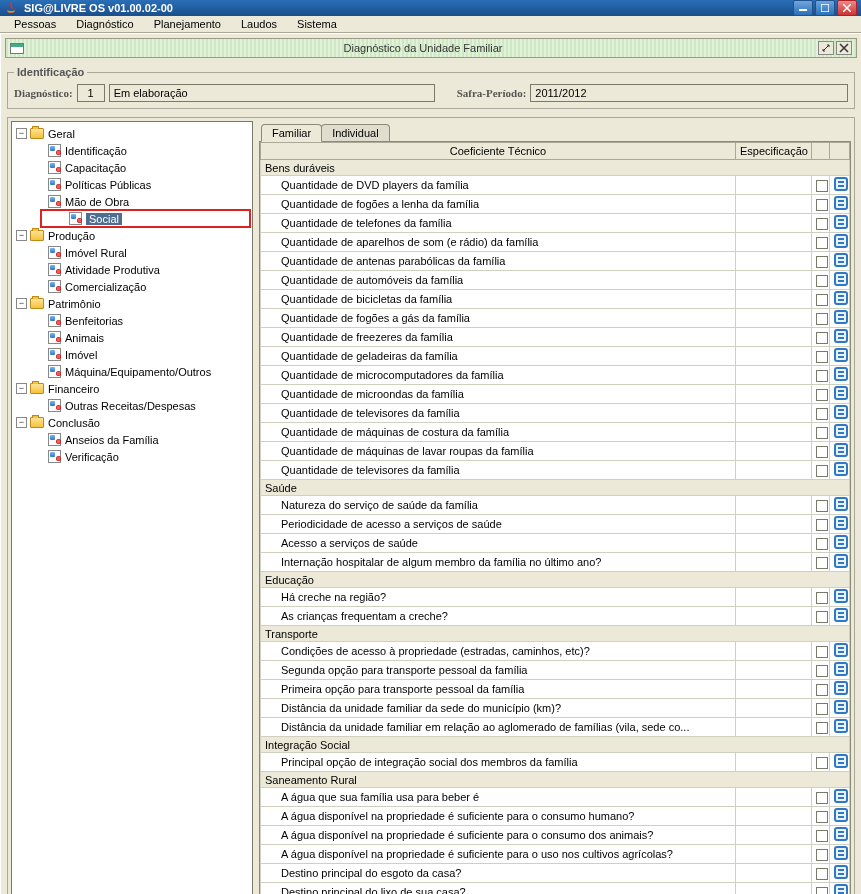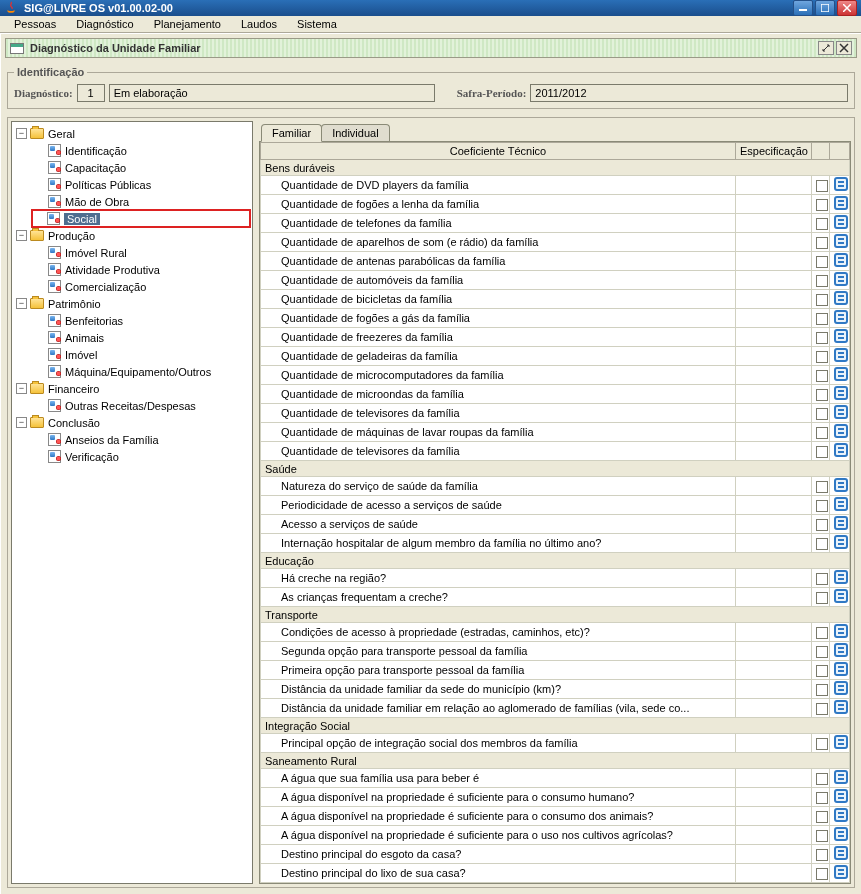--- a/index.html
+++ b/index.html
@@ -46,21 +46,21 @@
     border:1px solid #9a9a87;
     padding:0 4px;
   }
   .iframe-header .frame-icon {
     width:14px; height:11px; border:1px solid #777; background:#fff;
     position:relative; margin-right:6px;
   }
   .iframe-header .frame-icon::before {
     content:""; position:absolute; top:0; left:0; right:0; height:3px; background:#4a8;
   }
-  .iframe-header .frame-title { flex:1; font-weight:bold; color:#333; }
+  .iframe-header .frame-title { flex:1; font-weight:normal; color:#333;text-align:center; }
   .iframe-header .iframe-btn {
     width:16px; height:14px; margin-left:2px;
     border:1px solid #888; background:#ece9d8;
     display:flex; align-items:center; justify-content:center;
     font-size:10px; cursor:default;
   }
 
   
   .form-area { margin:0 6px; }
   fieldset.group {
@@ -119,21 +119,21 @@
     border-radius:1px; background:linear-gradient(#7ab6f0,#2f78c4);
   }
   .docicon::after{
     content:""; position:absolute; bottom:1px; left:7px; width:5px; height:5px;
     border-radius:50%; background:radial-gradient(circle,#f55 40%,#a00 70%);
   }
   .tnode-label { }
   .tnode-selected .tnode-label {
     background:#4f6d8f; color:#fff; padding:0 3px;
   }
-  .tnode-highlight { outline:2px solid #d22; outline-offset:-1px; padding:0 1px; }
+  .tnode-highlight { outline:2px solid #d22; outline-offset:-1px; padding:0 14px;margin-left:9px; }
 
   
   .tabset { display:flex; align-items:flex-end; height:20px; margin-left:2px; }
   .tab {
     border:1px solid #8a8a77; border-bottom:none;
     background:#ece9d8; padding:2px 10px; margin-right:-1px;
     border-top-left-radius:4px; border-top-right-radius:4px;
     cursor:default;
   }
   .tab.active { background:#ece9d8; position:relative; z-index:2; border-bottom:1px solid #ece9d8; margin-bottom:-1px; }
@@ -503,20 +503,26 @@
                     <td style="text-align: center;"><span class="cb"></span></td>
                     <td style="text-align: center;"><span class="action-icon"></span></td>
                   </tr>
                   <tr class="datarow">
                     <td>Quantidade de televisores da família</td>
                     <td></td>
                     <td style="text-align: center;"><span class="cb"></span></td>
                     <td style="text-align: center;"><span class="action-icon"></span></td>
                   </tr>
                   <tr class="datarow">
+                    <td>Quantidade de máquinas de costura da família</td>
+                    <td></td>
+                    <td style="text-align: center;"><span class="cb"></span></td>
+                    <td style="text-align: center;"><span class="action-icon"></span></td>
+                  </tr>
+                  <tr class="datarow">
                     <td>Quantidade de máquinas de lavar roupas da família</td>
                     <td></td>
                     <td style="text-align: center;"><span class="cb"></span></td>
                     <td style="text-align: center;"><span class="action-icon"></span></td>
                   </tr>
                   <tr class="datarow">
                     <td>Quantidade de televisores da família</td>
                     <td></td>
                     <td style="text-align: center;"><span class="cb"></span></td>
                     <td style="text-align: center;"><span class="action-icon"></span></td>

